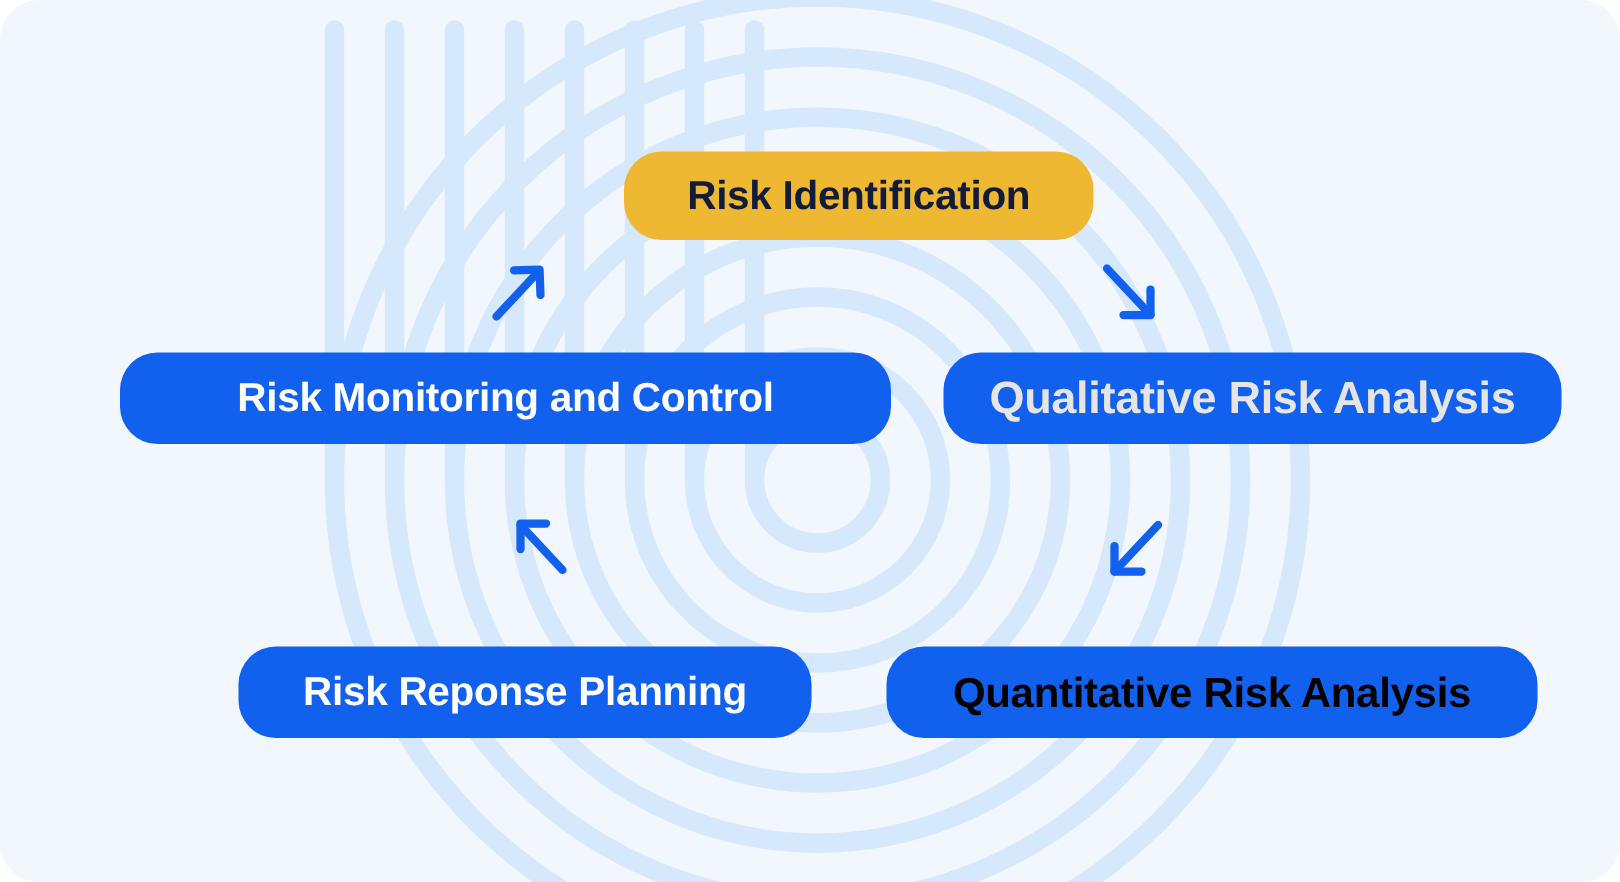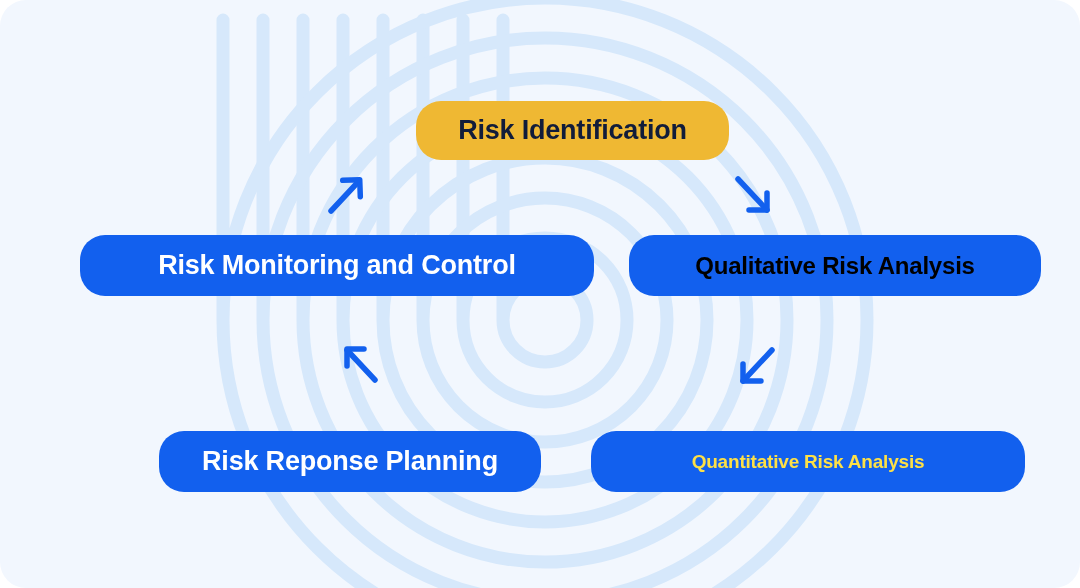--- a/index.html
+++ b/index.html
@@ -63,35 +63,35 @@
 
   
   #node-qualitative {
     left: 629px;
     top: 235px;
     width: 412px;
     height: 61px;
     background: #1260EE;
   }
   #node-qualitative .node-label {
-    color: #000000;
-    font-size: 24px;
+    color: #e5e5e5;
+    font-size: 30px;
   }
 
   
   #node-quantitative {
     left: 591px;
     top: 431px;
     width: 434px;
     height: 61px;
     background: #1260EE;
   }
   #node-quantitative .node-label {
-    color: #fde047;
-    font-size: 19px;
+    color: #000000;
+    font-size: 28px;
   }
 
   
   #node-response {
     left: 159px;
     top: 431px;
     width: 382px;
     height: 61px;
     background: #1260EE;
   }

